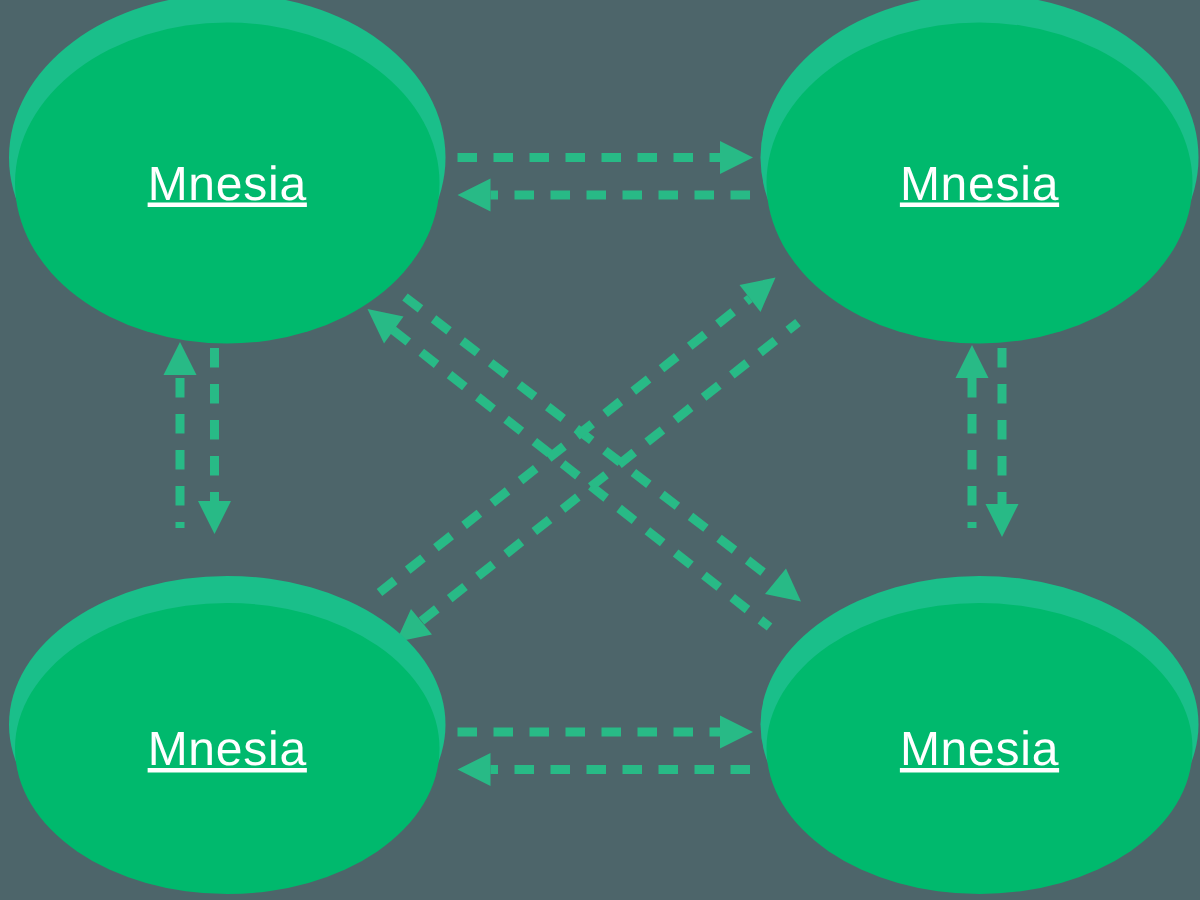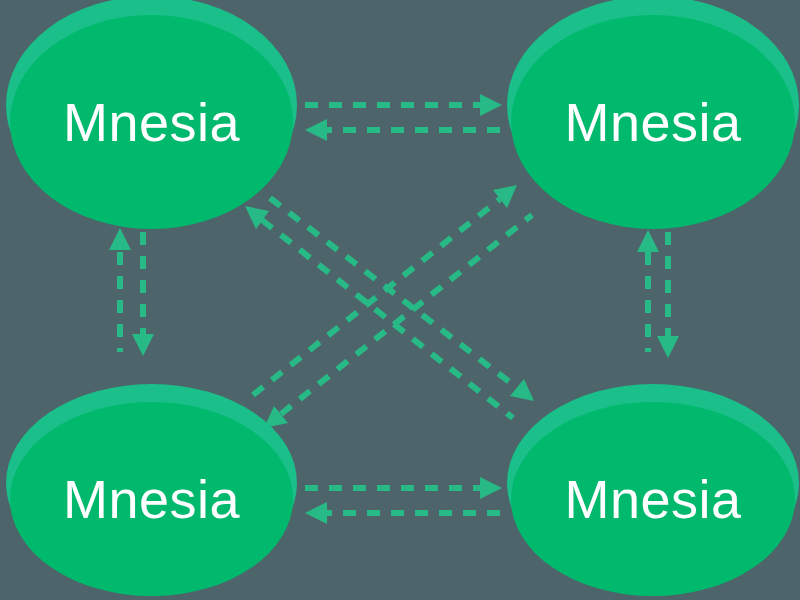--- a/index.html
+++ b/index.html
@@ -34,24 +34,25 @@
     border-radius: 50%;
   }
   .ellipse.back  { background: var(--node-back, #1abf8a); }
   .ellipse.front { background: var(--node-front, #00b96d); }
   .node-label {
     position: absolute;
     display: flex;
     align-items: center;
     justify-content: center;
     color: var(--label, #ffffff);
-    font-size: 54px;
+    font-size: 32px;
     font-weight: 400;
     letter-spacing: 0.5px;
     user-select: none;
+    text-decoration: underline;
   }
 </style>
 </head>
 <body>
 
 <div class="stage">
 
   <svg class="connections" viewBox="0 0 800 600" xmlns="http://www.w3.org/2000/svg" aria-hidden="true">
 
     <g>

